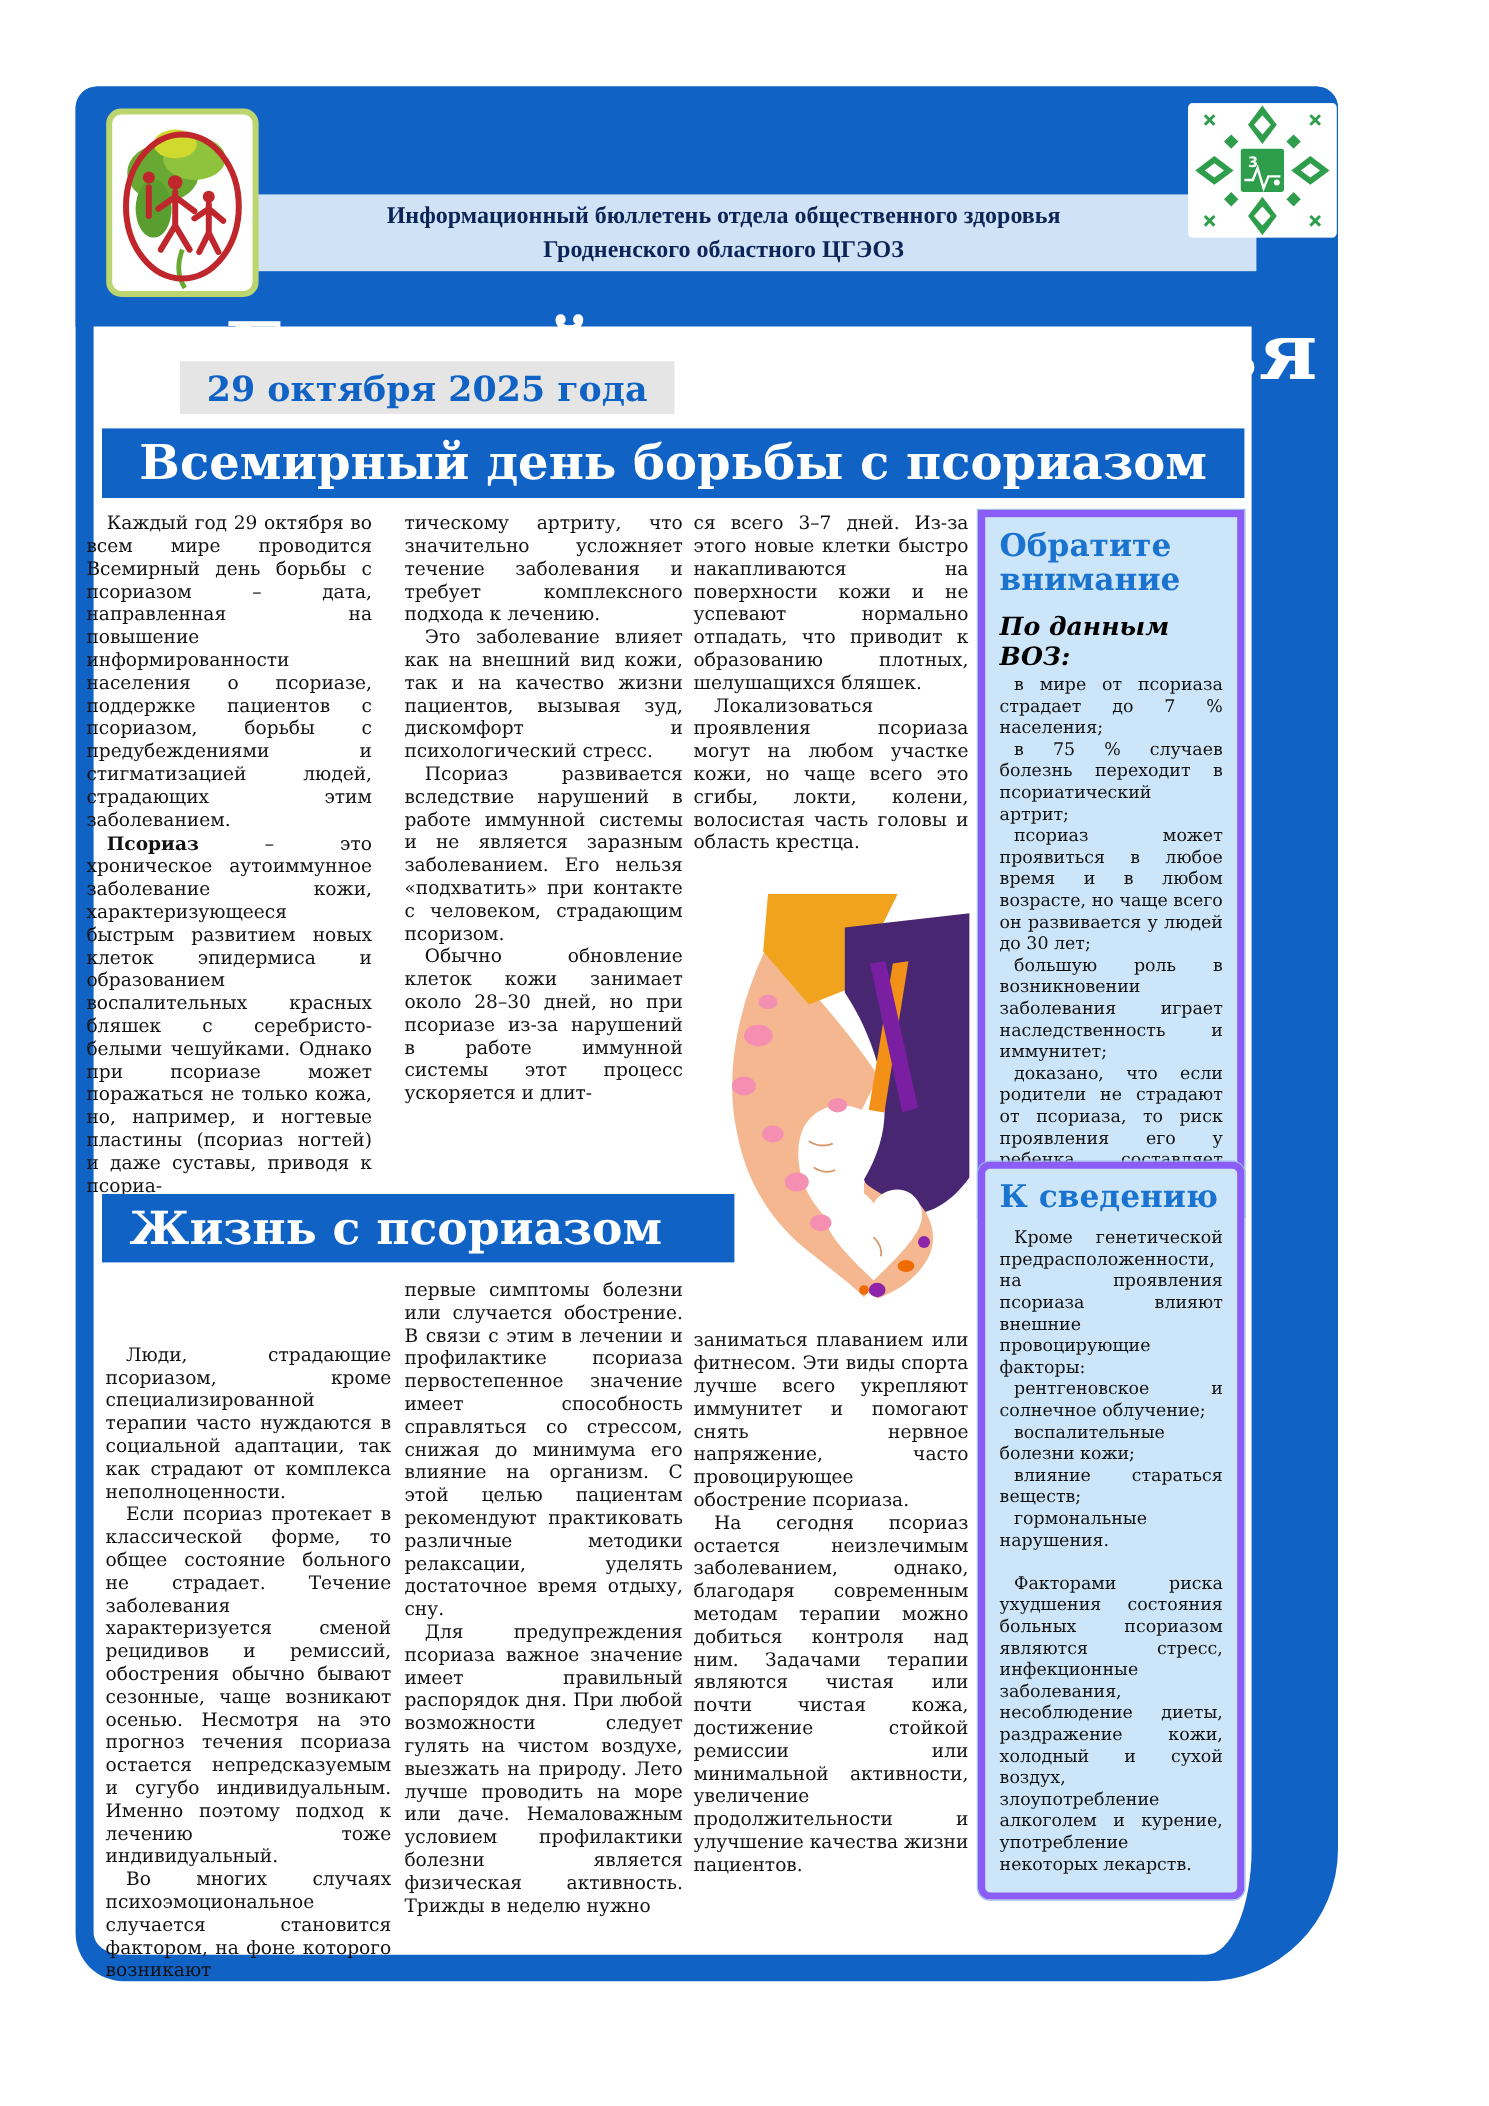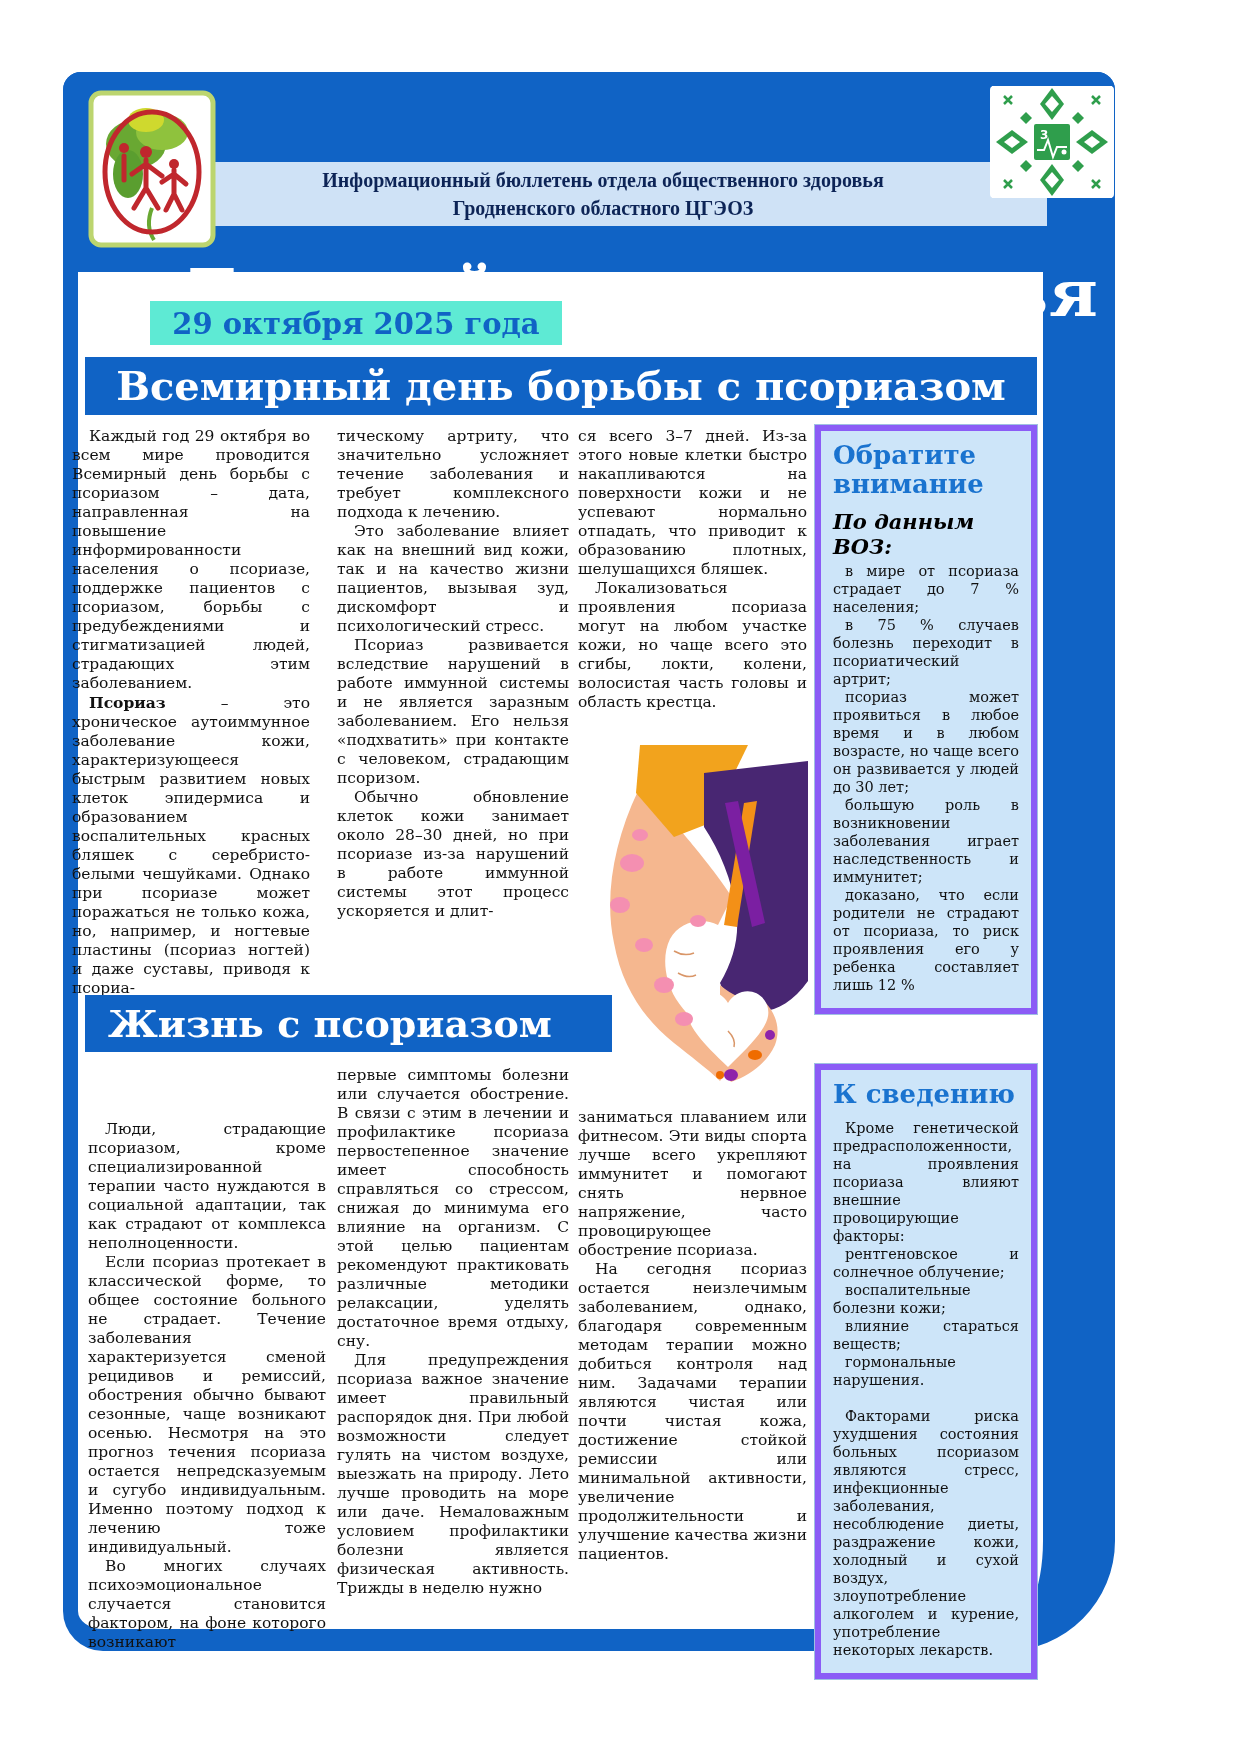--- a/index.html
+++ b/index.html
@@ -23,21 +23,21 @@
 
   .logo-left { position:absolute; left:88px; top:90px; width:128px; height:158px; }
   .logo-right { position:absolute; left:990px; top:86px; width:124px; height:112px;
           background:#ffffff; border-radius:4px; }
 
   .main-title { position:absolute; left:110px; top:182px; width:940px; margin:0;
           text-align:center; color:#ffffff; font-size:66px; font-weight:bold;
           letter-spacing:1px; white-space:nowrap; }
 
   .date-badge { position:absolute; left:150px; top:301px; width:412px; height:44px;
-          background:#5eead4; color:#1063c5; font-weight:bold; font-size:29px;
+          background:#e5e5e5; color:#1063c5; font-weight:bold; font-size:29px;
           text-align:center; line-height:47px; }
 
   .section-bar { position:absolute; background:#1063c5; color:#ffffff; font-weight:bold;
           box-sizing:border-box; }
   .bar1 { left:85px; top:357px; width:952px; height:58px; text-align:center;
           font-size:40px; line-height:58px; }
   .bar2 { left:85px; top:995px; width:527px; height:57px; font-size:38px;
           line-height:57px; padding-left:23px; }
   .section-bar h2 { margin:0; font-size:inherit; line-height:inherit; font-weight:inherit; white-space:nowrap; }
 
@@ -215,21 +215,21 @@
   </div>
   <div class="col" style="left:337px; top:1066px; width:232px;">
     <p class="cont">первые симптомы болезни или случается обострение. В связи с этим в лечении и профилактике псориаза первостепенное значение имеет способность справляться со стрессом, снижая до минимума его влияние на организм. С этой целью пациентам рекомендуют практиковать различные методики релаксации, уделять достаточное время отдыху, сну.</p>
     <p>Для предупреждения псориаза важное значение имеет правильный распорядок дня. При любой возможности следует гулять на чистом воздухе, выезжать на природу. Лето лучше проводить на море или даче. Немаловажным условием профилактики болезни является физическая активность. Трижды в неделю нужно</p>
   </div>
   <div class="col" style="left:578px; top:1108px; width:229px;">
     <p class="cont">заниматься плаванием или фитнесом. Эти виды спорта лучше всего укрепляют иммунитет и помогают снять нервное напряжение, часто провоцирующее обострение псориаза.</p>
     <p>На сегодня псориаз остается неизлечимым заболеванием, однако, благодаря современным методам терапии можно добиться контроля над ним. Задачами терапии являются чистая или почти чистая кожа, достижение стойкой ремиссии или минимальной активности, увеличение продолжительности и улучшение качества жизни пациентов.</p>
   </div>
 
-  <div class="side-box" style="top:1064px;">
+  <div class="side-box" style="top:968px;border-radius:10px;">
     <h3>К сведению</h3>
     <p>Кроме генетической предрасположенности, на проявления псориаза влияют внешние провоцирующие факторы:</p>
     <p>рентгеновское и солнечное облучение;</p>
     <p>воспалительные болезни кожи;</p>
     <p>влияние стараться веществ;</p>
     <p>гормональные нарушения.</p>
     <p class="spacer"></p>
     <p>Факторами риска ухудшения состояния больных псориазом являются стресс, инфекционные заболевания, несоблюдение диеты, раздражение кожи, холодный и сухой воздух, злоупотребление алкоголем и курение, употребление некоторых лекарств.</p>
   </div>
 

